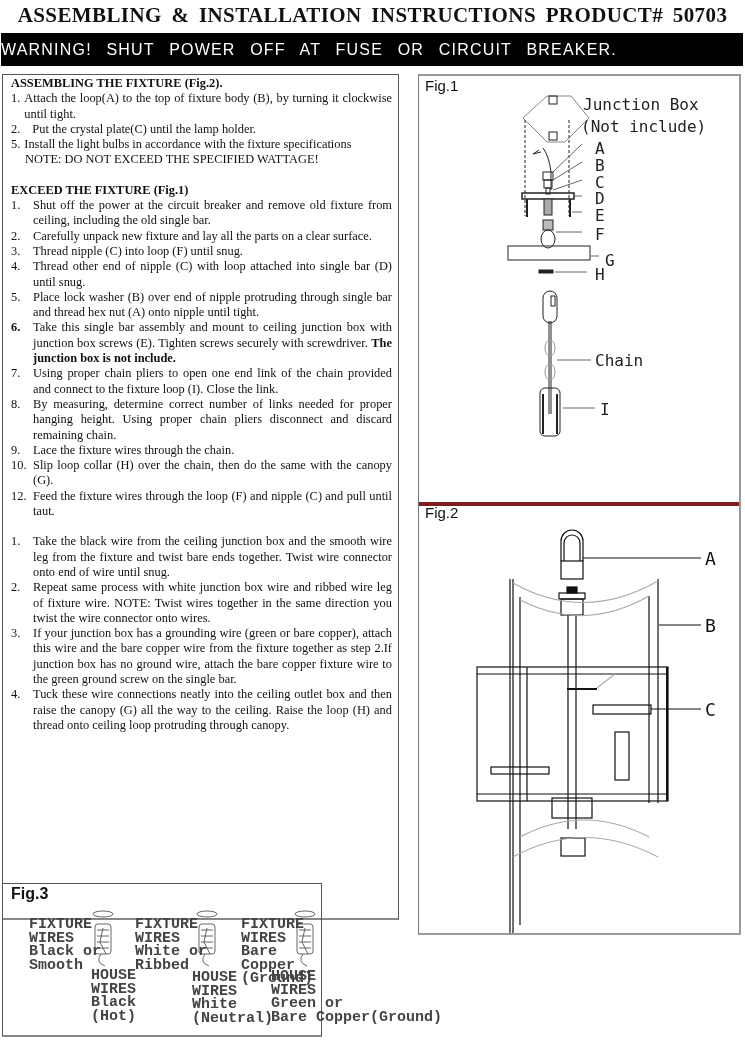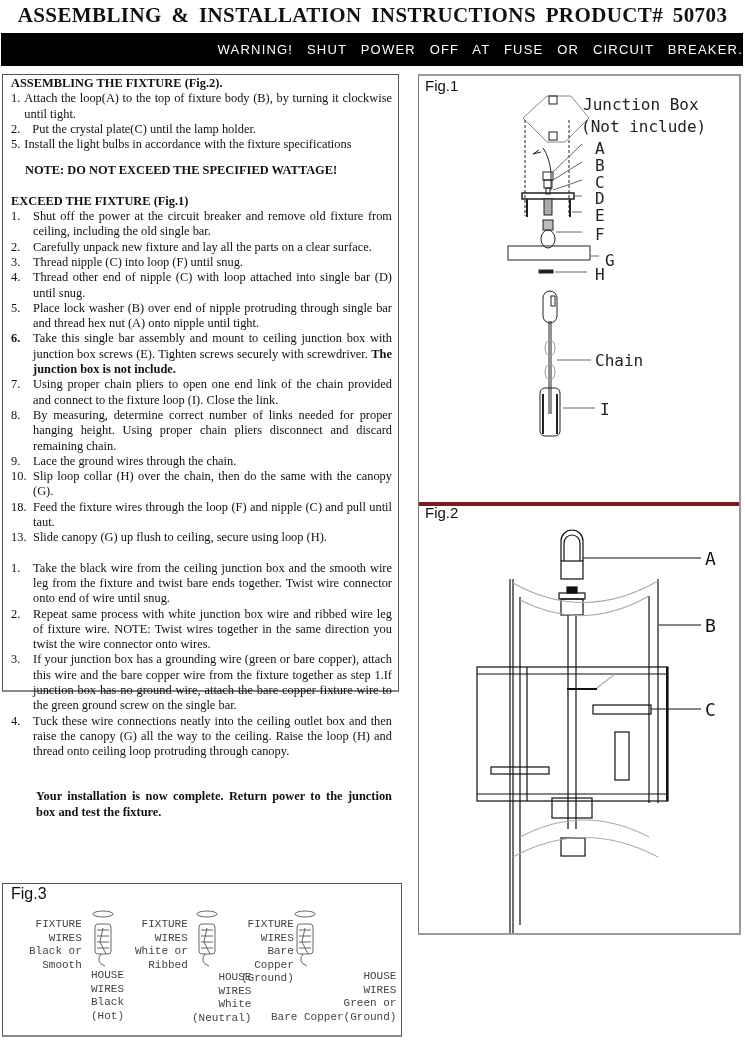--- a/index.html
+++ b/index.html
@@ -1,37 +1,37 @@
 <!DOCTYPE html>
 <html><head>
 <meta charset="utf-8">
 <style>
   html, body { margin:0; padding:0; background:#fff; }
   body { width:745px; height:1040px; position:relative; overflow:hidden; font-family:"Liberation Serif", serif; color:#111; }
   .title { position:absolute; left:0; top:0; width:745px; height:33px; text-align:center; font-weight:bold; font-size:21px; letter-spacing:0.4px; line-height:30px; word-spacing:4px; }
-  .banner { position:absolute; left:1px; top:33px; width:742px; height:33px; background:#000; color:#fff; font-family:"Liberation Sans", sans-serif; font-size:13px; letter-spacing:1.2px; word-spacing:9px; text-align:right; line-height:33px; }
-  .textbox { position:absolute; left:2px; top:74px; width:397px; height:618px; border:1px solid #555; border-bottom:2px solid #888; box-sizing:border-box; padding:1px 6px 0 8px; font-size:12.4px; line-height:15.3px; }
+  .banner { position:absolute; left:1px; top:33px; width:742px; height:33px; background:#000; color:#fff; font-family:"Liberation Sans", sans-serif; font-size:16px; letter-spacing:1.2px; word-spacing:9px; text-align:left; line-height:33px; }
+  .textbox { position:absolute; left:2px; top:74px; width:397px; height:846px; border:1px solid #555; border-bottom:2px solid #888; box-sizing:border-box; padding:1px 6px 0 8px; font-size:12.4px; line-height:15.3px; }
   .sec-title { font-weight:bold; margin:0; }
   .gap { height:15px; }
   .item { display:flex; text-align:justify; }
   .num { flex:0 0 auto; }
   .num.w { width:22px; }
   .num.n { width:auto; margin-right:4px; }
   .txt { flex:1 1 auto; }
   .b { font-weight:bold; }
-  .note { padding-left:25px; font-weight:bold;margin-top:11px; }
+  .note { padding-left:25px; font-weight:normal; }
   .complete { font-weight:bold; padding-left:25px; text-align:justify; margin-top:30px; }
   .rightpanel { position:absolute; left:418px; top:74px; width:323px; height:861px; border:2px solid #999; border-left:1px solid #777; box-sizing:border-box; }
   .fig1 { position:absolute; left:0; top:0; width:100%; height:426px; border-bottom:4px solid #7f1d1d; }
   .fig2 { position:absolute; left:0; top:427px; width:100%; height:430px;text-align:right; }
   .fig-label { position:absolute; left:6px; top:1px; font-family:"Liberation Sans", sans-serif; font-size:15px; }
   .fig1 svg, .fig2 svg { position:absolute; left:0; top:0; }
   .mono { font-family:"DejaVu Sans Mono", monospace; }
-  .fig3 { position:absolute; left:2px; top:883px; width:400px; height:154px; border:1px solid #555; border-bottom:2px solid #888; box-sizing:border-box; }
-  .fig3 .lbl { position:absolute; font-family:"Liberation Mono", monospace; font-size:11px; line-height:13.6px; color:#444; white-space:pre;text-align:right; }
+  .fig3 { position:absolute; left:2px; top:883px; width:320px; height:154px; border:1px solid #555; border-bottom:2px solid #888; box-sizing:border-box;font-weight:bold; }
+  .fig3 .lbl { position:absolute; font-family:"Liberation Mono", monospace; font-size:15px; line-height:13.6px; color:#444; white-space:pre; }
   .fig3 svg { position:absolute; left:0; top:0; }
 </style>
 </head>
 <body>
 
 <div class="title">ASSEMBLING &amp; INSTALLATION INSTRUCTIONS PRODUCT# 50703 50707</div>
 <div class="banner">WARNING! SHUT POWER OFF AT FUSE OR CIRCUIT BREAKER.</div>
 
 <div class="textbox">
   <p class="sec-title">ASSEMBLING THE FIXTURE (Fig.2).</p>
@@ -79,57 +79,52 @@
       <div class="item">
         <span class="num w">7.</span>
         <span class="txt"><span>Using proper chain pliers to open one end link of the chain provided and connect to the fixture loop (I). Close the link.</span></span>
       </div>
       <div class="item">
         <span class="num w">8.</span>
         <span class="txt"><span>By measuring, determine correct number of links needed for proper hanging height. Using proper chain pliers disconnect and discard remaining chain.</span></span>
       </div>
       <div class="item">
         <span class="num w">9.</span>
-        <span class="txt"><span>Lace the ground wires through the chain.</span></span>
+        <span class="txt"><span>Lace the fixture wires through the chain.</span></span>
       </div>
       <div class="item">
         <span class="num w">10.</span>
         <span class="txt"><span>Slip loop collar (H) over the chain, then do the same with the canopy (G).</span></span>
       </div>
       <div class="item">
-        <span class="num w">18.</span>
+        <span class="num w">12.</span>
         <span class="txt"><span>Feed the fixture wires through the loop (F) and nipple (C) and pull until taut.</span></span>
-      </div>
-      <div class="item">
-        <span class="num w">13.</span>
-        <span class="txt"><span>Slide canopy (G) up flush to ceiling, secure using loop (H).</span></span>
       </div>
     </div>
   <div class="gap"></div>
 
   <div id="wires-list">
       <div class="item">
         <span class="num w">1.</span>
         <span class="txt"><span>Take the black wire from the ceiling junction box and the smooth wire leg from the fixture and twist bare ends together. Twist wire connector onto end of wire until snug.</span></span>
       </div>
       <div class="item">
         <span class="num w">2.</span>
         <span class="txt"><span>Repeat same process with white junction box wire and ribbed wire leg of fixture wire. NOTE: Twist wires together in the same direction you twist the wire connector onto wires.</span></span>
       </div>
       <div class="item">
         <span class="num w">3.</span>
-        <span class="txt"><span>If your junction box has a grounding wire (green or bare copper), attach this wire and the bare copper wire from the fixture together as step 1.If junction box has no ground wire, attach the bare copper fixture wire to the green ground screw on the single bar.</span></span>
+        <span class="txt"><span>If your junction box has a grounding wire (green or bare copper), attach this wire and the bare copper wire from the fixture together as step 2.If junction box has no ground wire, attach the bare copper fixture wire to the green ground screw on the single bar.</span></span>
       </div>
       <div class="item">
         <span class="num w">4.</span>
         <span class="txt"><span>Tuck these wire connections neatly into the ceiling outlet box and then raise the canopy (G) all the way to the ceiling. Raise the loop (H) and thread onto ceiling loop protruding through canopy.</span></span>
       </div>
     </div>
 
-  <div class="complete">Your installation is now complete. Return power to the junction box and test the fixture.</div>
 </div>
 
 <div class="rightpanel">
   <div class="fig1">
     <div class="fig-label">Fig.1</div>
     <svg width="321" height="426" viewBox="0 0 321 426">
       <g fill="none" stroke="#222" stroke-width="1">
 
         <polygon points="104,42 128,20 152,20 170,42 146,66 128,66" stroke="#888"></polygon>
         <rect x="130" y="20" width="8" height="8"></rect>

